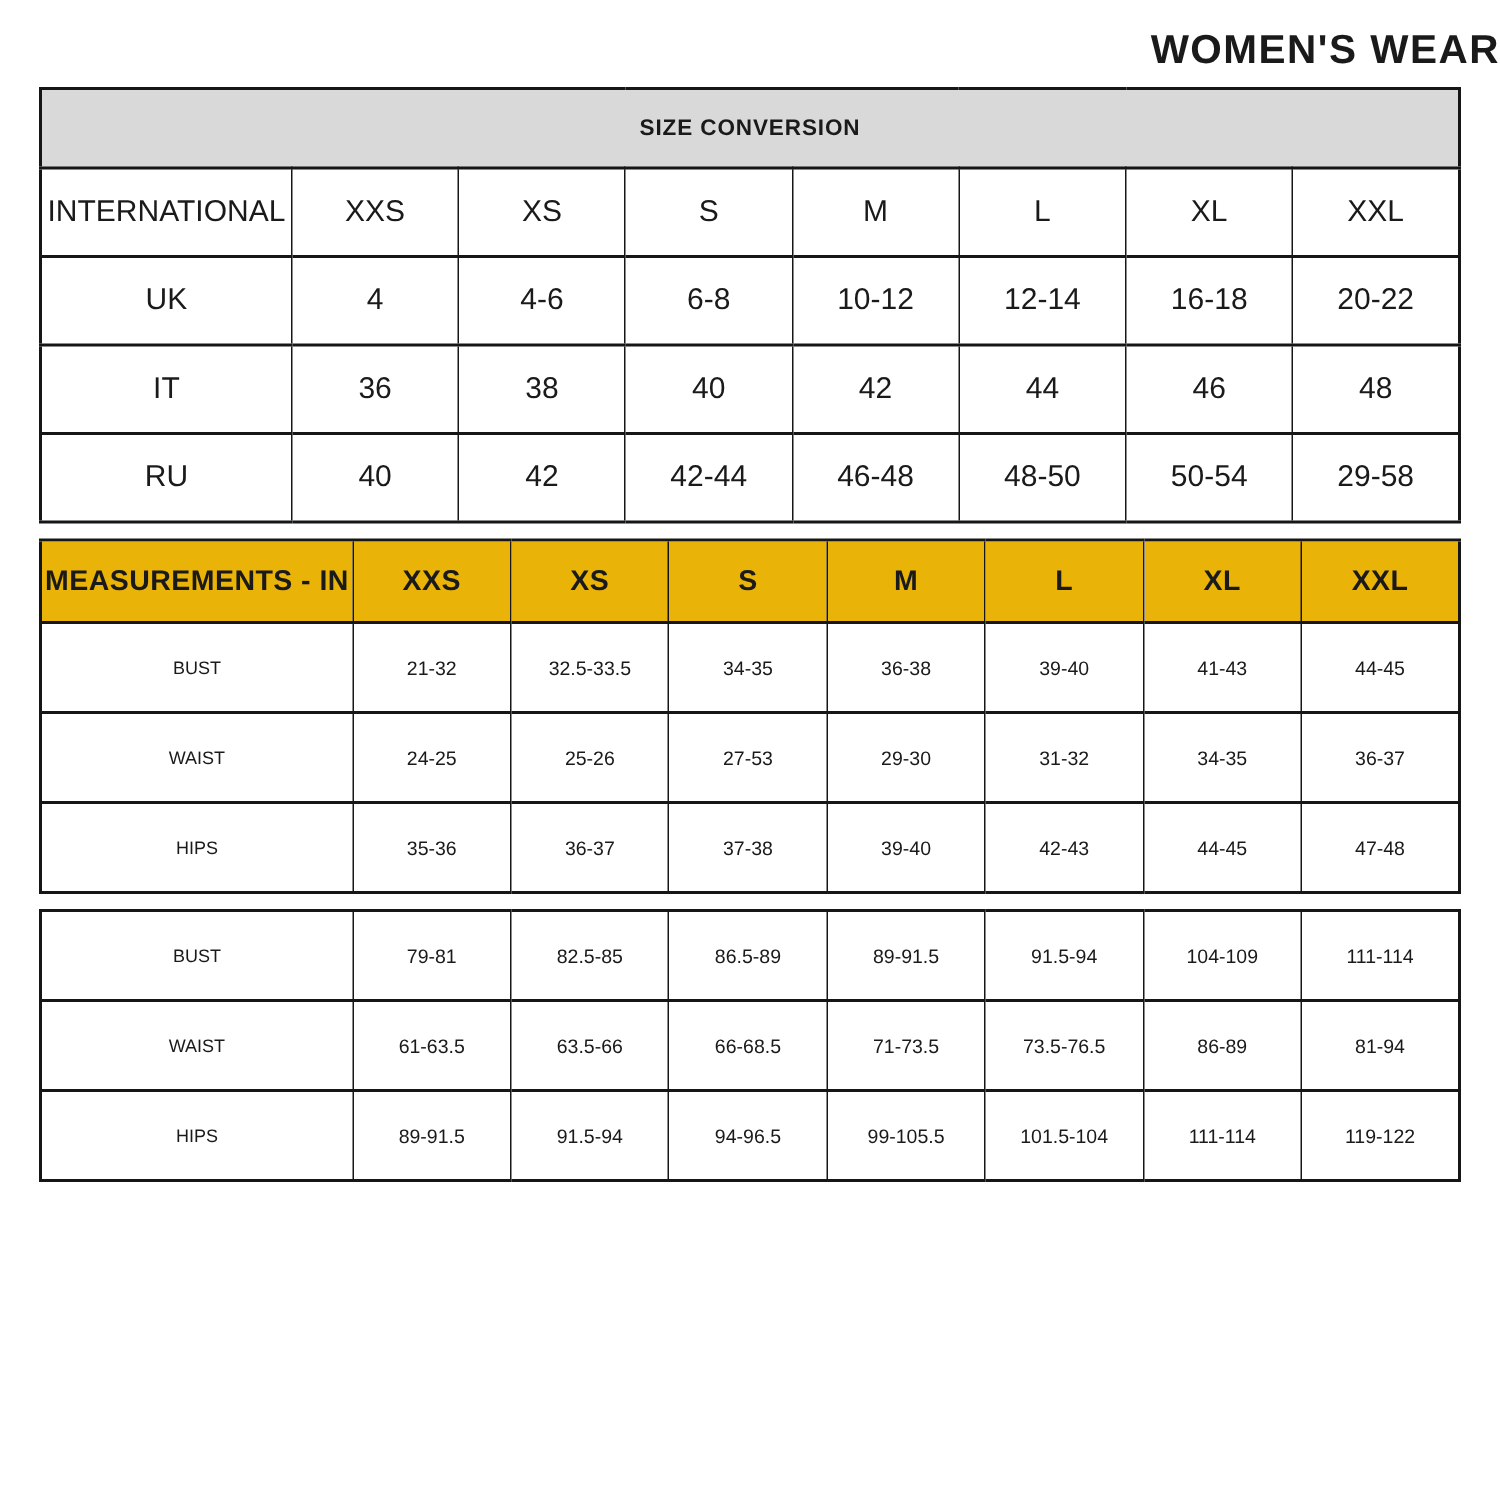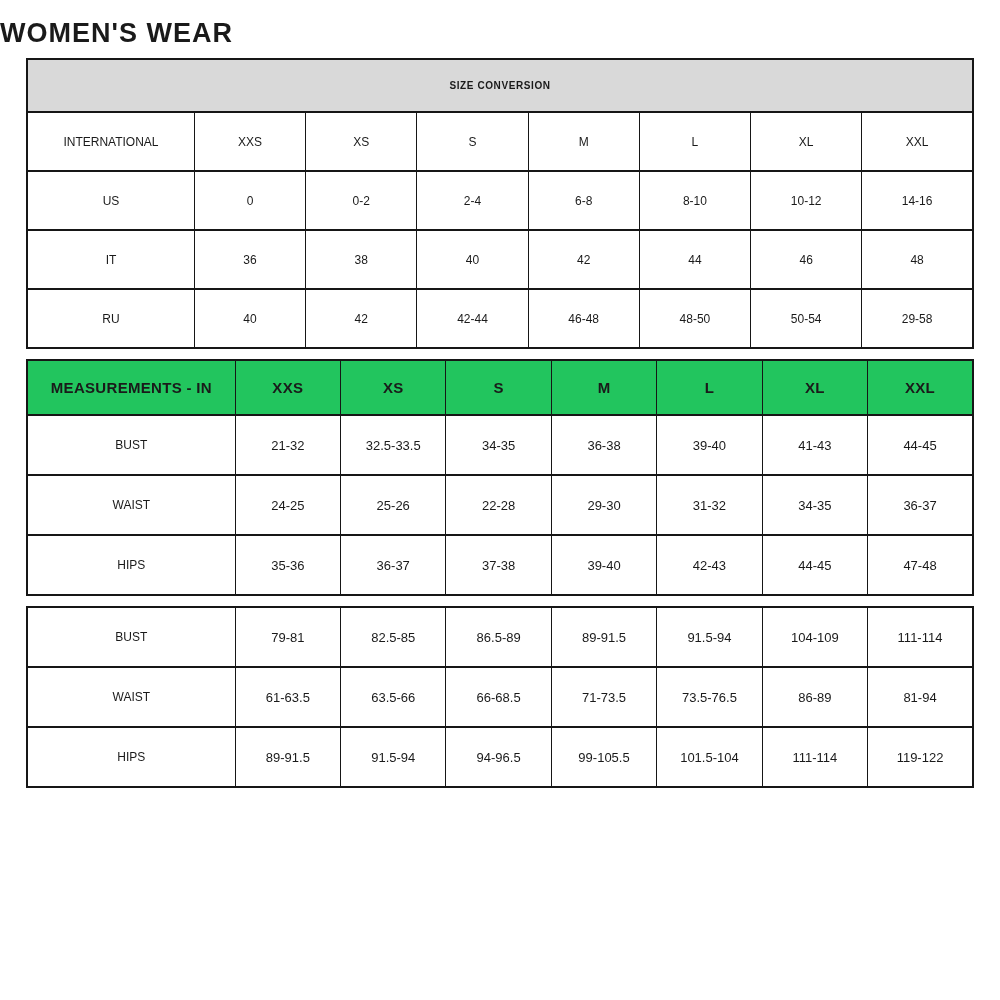--- a/index.html
+++ b/index.html
@@ -6,21 +6,21 @@
   body {
     width:1000px; height:1000px;
     font-family:"Liberation Sans", sans-serif;
     color:#1a1a1a;
     -webkit-font-smoothing:antialiased;
   }
   .page { padding-top:10px; }
   h1.title {
     margin:0 0 2px 0;
     height:46px; line-height:46px;
-    text-align:left;
+    text-align:right;
     font-size:27px; font-weight:bold; letter-spacing:1px;
   }
   table.tbl {
     border-collapse:collapse;
     table-layout:fixed;
     width:948px;
     margin:0 auto 10px auto;
     text-align:center;
     border:2.5px solid #161616;
   }
@@ -29,33 +29,33 @@
     border-bottom:2.5px solid #161616;
     border-left:1.5px solid #161616;
     border-right:1.5px solid #161616;
     vertical-align:middle;
     padding:0;
     overflow:hidden;
   }
   
   .t1 col.c0 { width:17.7%; }
   .t1 col.cn { width:11.757%; }
-  .t1 td { height:57px; font-size:12px; font-weight:normal; }
+  .t1 td { height:57px; font-size:20px; font-weight:normal; }
   .t1 td.banner {
     height:51px;
     background:#d9d9d9;
-    font-size:10px; font-weight:bold; letter-spacing:0.6px;
+    font-size:15px; font-weight:bold; letter-spacing:0.6px;
   }
   
   .t2 col.c0 { width:22%; }
   .t2 col.cn { width:11.143%; }
   .t2 tr.head td {
     height:53px;
-    background:#22c55e;
-    font-size:15px; font-weight:bold; letter-spacing:0.3px;
+    background:#eab308;
+    font-size:19px; font-weight:bold; letter-spacing:0.3px;
   }
   .t2 td { height:58px; font-size:13px; }
   .t2 td.lab { font-size:12px; }
 </style>
 </head>
 <body>
 
 <div class="page">
 
   <h1 class="title">WOMEN'S WEAR</h1>
@@ -79,28 +79,28 @@
         <td>INTERNATIONAL</td>
         <td>XXS</td>
         <td>XS</td>
         <td>S</td>
         <td>M</td>
         <td>L</td>
         <td>XL</td>
         <td>XXL</td>
       </tr>
       <tr>
-        <td>US</td>
-        <td>0</td>
-        <td>0-2</td>
-        <td>2-4</td>
+        <td>UK</td>
+        <td>4</td>
+        <td>4-6</td>
         <td>6-8</td>
-        <td>8-10</td>
         <td>10-12</td>
-        <td>14-16</td>
+        <td>12-14</td>
+        <td>16-18</td>
+        <td>20-22</td>
       </tr>
       <tr>
         <td>IT</td>
         <td>36</td>
         <td>38</td>
         <td>40</td>
         <td>42</td>
         <td>44</td>
         <td>46</td>
         <td>48</td>
@@ -147,21 +147,21 @@
         <td>34-35</td>
         <td>36-38</td>
         <td>39-40</td>
         <td>41-43</td>
         <td>44-45</td>
       </tr>
       <tr>
         <td class="lab">WAIST</td>
         <td>24-25</td>
         <td>25-26</td>
-        <td>22-28</td>
+        <td>27-53</td>
         <td>29-30</td>
         <td>31-32</td>
         <td>34-35</td>
         <td>36-37</td>
       </tr>
       <tr>
         <td class="lab">HIPS</td>
         <td>35-36</td>
         <td>36-37</td>
         <td>37-38</td>

